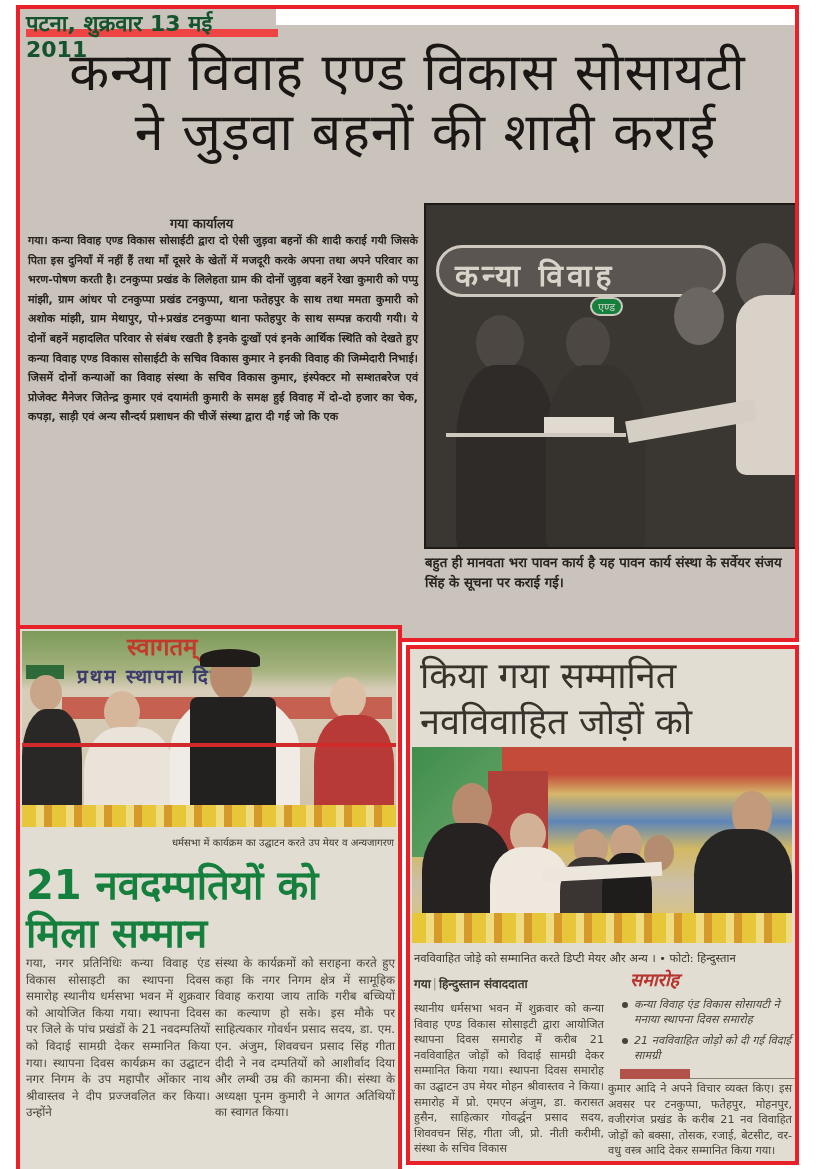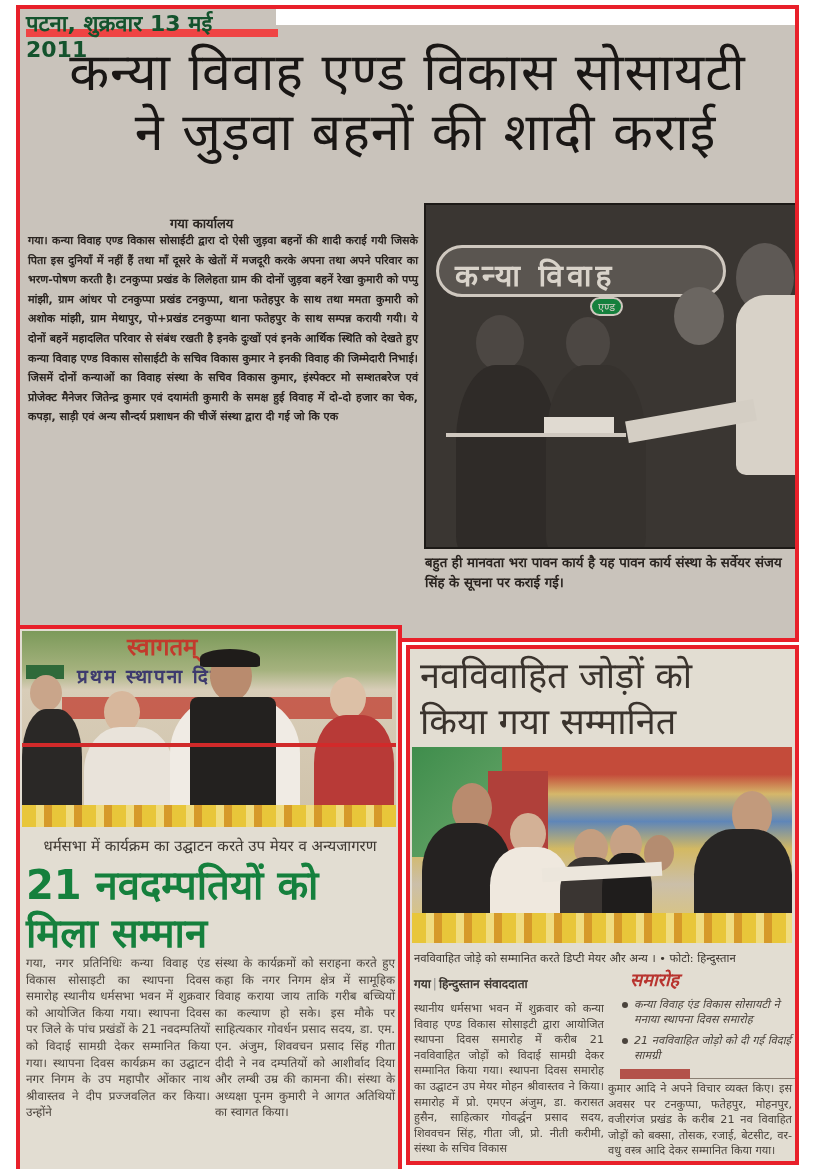--- a/index.html
+++ b/index.html
@@ -18,21 +18,21 @@
   .hl1 { top: 34px; }
   .hl2 { top: 94px; padding-left: 36px; }
   .bureau { position: absolute; left: 150px; top: 205px; font-size: 13px; font-weight: bold; color: #2a2420; }
   .body-top { position: absolute; left: 8px; top: 222px; width: 390px; font-size: 11px; line-height: 19.6px; font-weight: bold; color: #2a2420; text-align: justify; }
   .photo-top { position: absolute; left: 404px; top: 194px; width: 373px; height: 346px; background: #3a3632; border: 2px solid #1d1a17; overflow: hidden; }
   .caption-top { position: absolute; left: 405px; top: 544px; width: 372px; font-size: 13.3px; line-height: 20px; font-weight: bold; color: #2a2420; }
 
   
   #bl { left: 16px; top: 625px; width: 386px; height: 620px; padding-left: 42px; }
   .photo-bl { position: absolute; left: 2px; top: 2px; width: 374px; height: 196px; background: #b9a07a; overflow: hidden; }
-  .caption-bl { position: absolute; left: 6px; top: 206px; width: 368px; font-size: 15px; color: #3c3630; display: flex; justify-content: center; }
+  .caption-bl { position: absolute; left: 6px; top: 206px; width: 368px; font-size: 10px; color: #3c3630; display: flex; justify-content: flex-end; }
   .headline-bl { position: absolute; left: 6px; top: 232px; font-size: 40px; font-weight: bold; line-height: 48px; color: #15803d; }
   .col { position: absolute; font-size: 11.8px; line-height: 16.6px; color: #4a433c; text-align: justify; }
   .bl-c1 { left: 6px; top: 326px; width: 184px; }
   .bl-c2 { left: 195px; top: 326px; width: 180px; }
 
   
   #br { left: 406px; top: 645px; width: 393px; height: 520px; }
   .headline-br { position: absolute; left: 10px; top: 4px; font-size: 36px; line-height: 46px; color: #3a332d; }
   .photo-br { position: absolute; left: 2px; top: 98px; width: 380px; height: 196px; background: #c8b9a0; overflow: hidden; }
   .caption-br { position: absolute; left: 4px; top: 301px; width: 380px; font-size: 11.3px; color: #3c3630; }
@@ -110,22 +110,22 @@
   <div class="headline-bl">
     <div>21 नवदम्पतियों को</div>
     <div>मिला सम्मान</div>
   </div>
   <div class="col bl-c1">गया, नगर प्रतिनिधिः कन्या विवाह एंड विकास सोसाइटी का स्थापना दिवस समारोह स्थानीय धर्मसभा भवन में शुक्रवार को आयोजित किया गया। स्थापना दिवस पर जिले के पांच प्रखंडों के 21 नवदम्पतियों को विदाई सामग्री देकर सम्मानित किया गया। स्थापना दिवस कार्यक्रम का उद्घाटन नगर निगम के उप महापौर ओंकार नाथ श्रीवास्तव ने दीप प्रज्जवलित कर किया। उन्होंने</div>
   <div class="col bl-c2">संस्था के कार्यक्रमों को सराहना करते हुए कहा कि नगर निगम क्षेत्र में सामूहिक विवाह कराया जाय ताकि गरीब बच्चियों का कल्याण हो सके। इस मौके पर साहित्यकार गोवर्धन प्रसाद सदय, डा. एम. एन. अंजुम, शिववचन प्रसाद सिंह गीता दीदी ने नव दम्पतियों को आशीर्वाद दिया और लम्बी उम्र की कामना की। संस्था के अध्यक्षा पूनम कुमारी ने आगत अतिथियों का स्वागत किया।</div>
 </div>
 
 <div class="frame paper-light" id="br">
   <div class="headline-br">
+    <div>किया गया सम्मानित</div>
     <div>नवविवाहित जोड़ों को</div>
-    <div>किया गया सम्मानित</div>
   </div>
   <div class="photo-br">
     <div style="position:absolute;left:0;top:0;width:100%;height:100%;background:linear-gradient(180deg,#c44b3a 0%,#c44b3a 14%,#d5b76a 24%,#5f86b8 38%,#d3b963 52%,#cbbfa9 70%,#e2c766 100%);"></div>
     <div style="position:absolute;left:0;top:0;width:90px;height:110px;background:linear-gradient(135deg,#3f8d4c,#6aa76b);"></div>
     <div style="position:absolute;left:76px;top:24px;width:60px;height:90px;background:#b0403a;"></div>
     <div class="head" style="left:40px;top:36px;width:40px;height:50px;background:#b98b6e;"></div>
     <div class="figure" style="left:10px;top:76px;width:90px;height:120px;background:#252221;"></div>
     <div class="head" style="left:98px;top:66px;width:36px;height:42px;background:#d3b196;"></div>
     <div class="figure" style="left:78px;top:100px;width:80px;height:96px;background:#efe8de;"></div>
     <div class="head" style="left:162px;top:82px;width:34px;height:38px;background:#c49e80;"></div>

